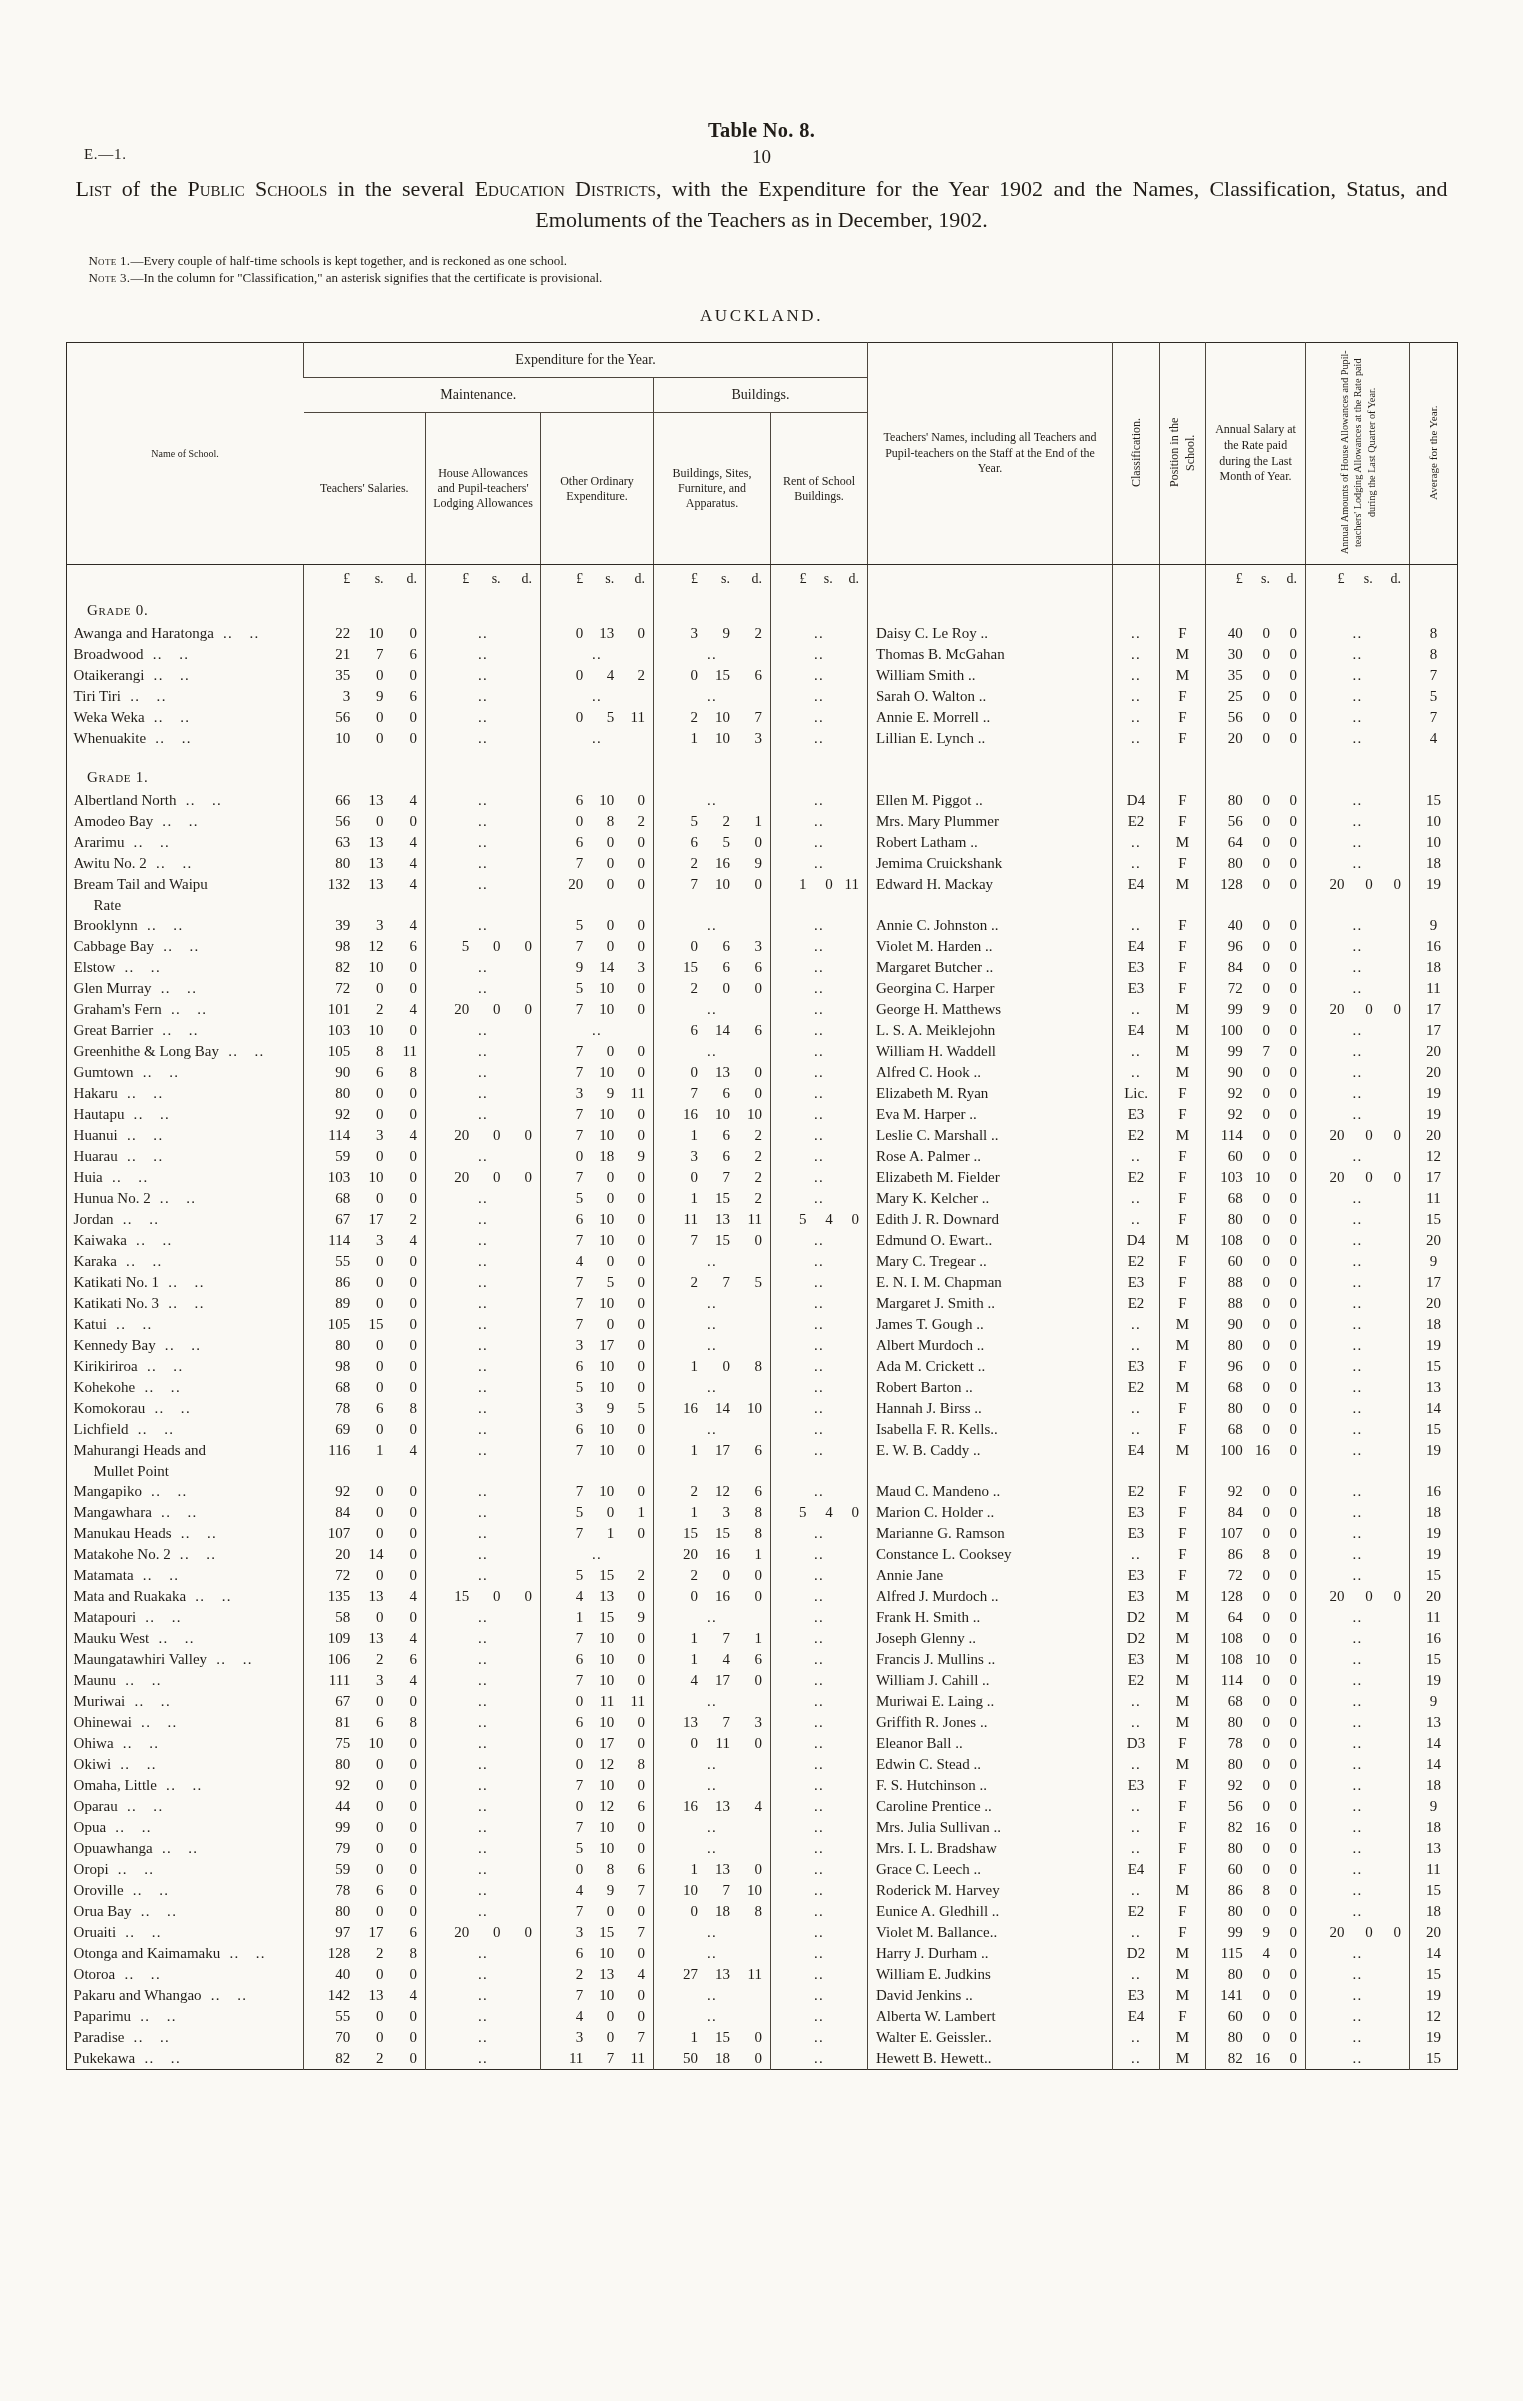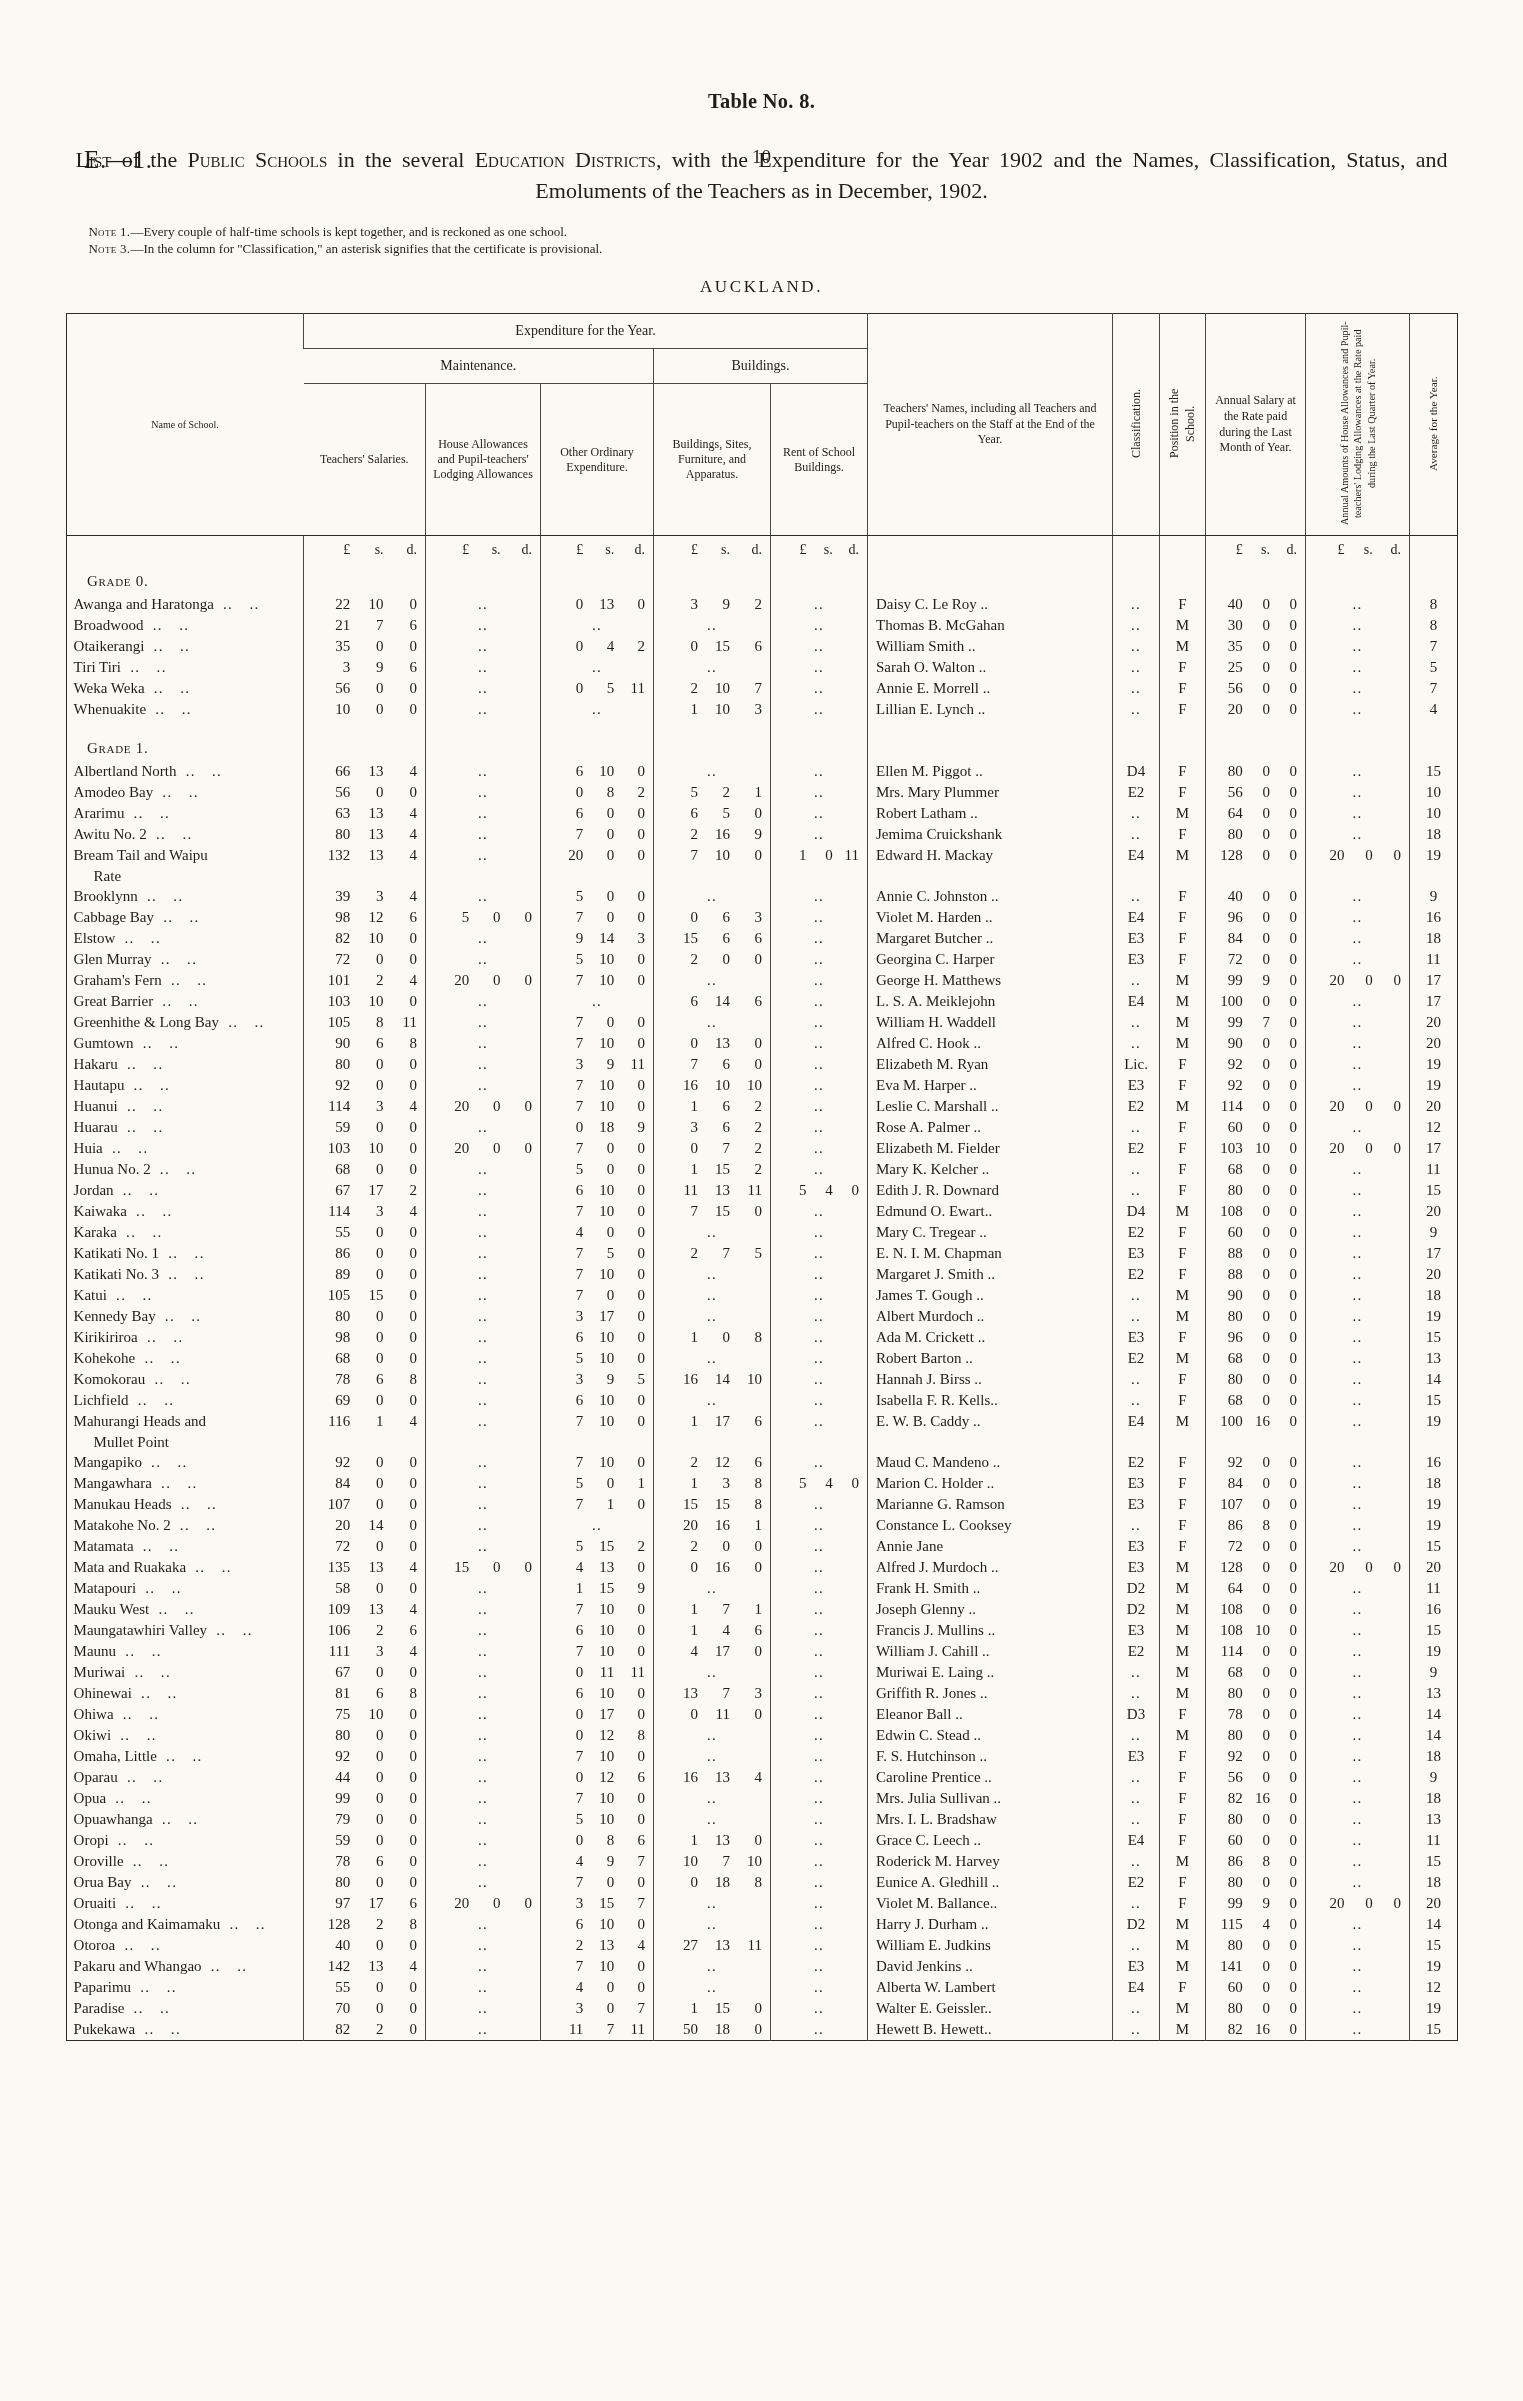--- a/index.html
+++ b/index.html
@@ -7,24 +7,24 @@
     width:1523px; height:2401px;
     background:#faf9f4;
     color:#211d18;
     font-family:"Liberation Serif","DejaVu Serif",serif;
     position:relative;
     overflow:hidden;
   }
   .sc { font-variant: small-caps; }
 
   
-  .doc-ref { position:absolute; left:84px; top:146px; font-size:25px; letter-spacing:0.7px; }
+  .doc-ref { position:absolute; left:84px; top:146px; font-size:15px; letter-spacing:0.7px; }
   .page-number { position:absolute; left:0; right:0; top:146px; text-align:center; font-size:19px; }
 
-  .content { padding-top:90px; }
+  .content { padding-top:119px; }
   .table-no { text-align:center; font-weight:bold; font-size:20.4px; margin:0; letter-spacing:0.3px; }
   .list-title {
     width:1372px; margin:32px auto 0 auto;
     font-size:22px; line-height:1.4;
     text-align:justify; text-align-last:center;
   }
   .notes { width:1393px; margin:16px 0 0 66px; font-size:13px; line-height:1.32; }
   .note { margin:0; text-indent:22.4px; }
   .note-label { letter-spacing:0.3px;text-align:center; }
   .district { text-align:center; font-size:17px; letter-spacing:2.6px; margin:20px 0 0 0; }

